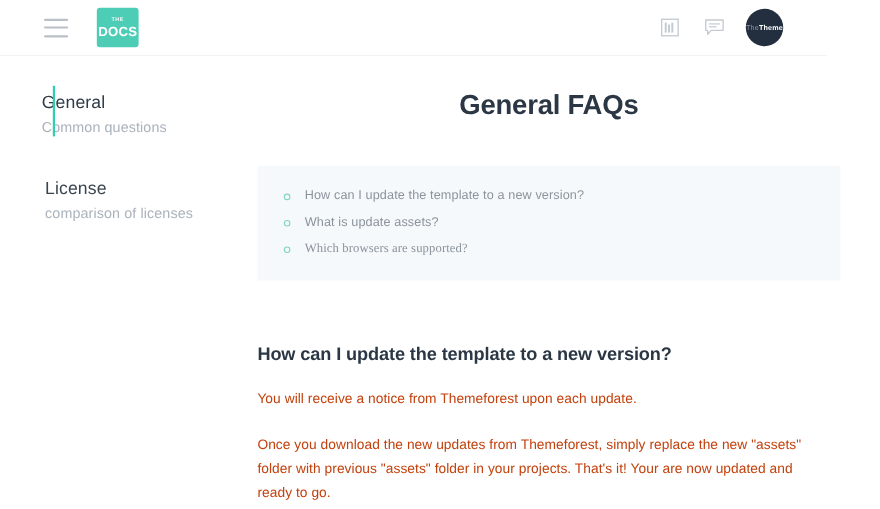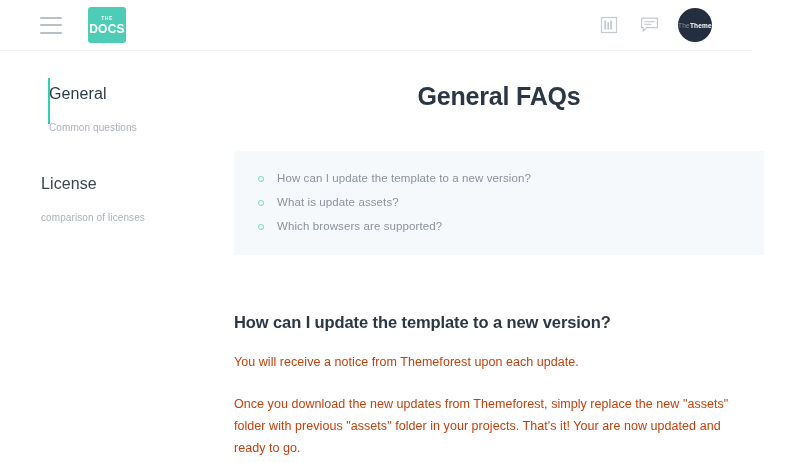--- a/index.html
+++ b/index.html
@@ -89,30 +89,30 @@
     position: relative;
     padding: 8px 20px 8px 49px;
     cursor: pointer;
   }
   .nav-item.active::before {
     content: "";
     position: absolute; left: 48px; top: 3px;
     width: 2px; height: 46px;
     background: #2fcfb0;
   }
-  .nav-item.active { padding-left: 49px; }
+  .nav-item.active { padding-left: 38px; }
   .nav-item:not(.active) { padding-left: 41px; }
   .nav-title {
     font-size: 16px; color: #3a4550; font-weight: 400;
     line-height: 22px; letter-spacing: .1px;
   }
   .nav-item.active .nav-title { color: #2e3b48; }
   .nav-sub {
-    font-size: 10px; color: #aab2bb;
-    line-height: 16px; margin-top: 15px; letter-spacing: .1px;
+    font-size: 13px; color: #aab2bb;
+    line-height: 16px; margin-top: 3px; letter-spacing: .1px;
   }
   .nav-spacer { height: 21px; }
 
   
   .main {
     position: absolute;
     top: 51px; left: 232px;
     width: 568px; height: 412px;
     padding: 30px 36px 0 2px;
     overflow: hidden;
@@ -127,21 +127,21 @@
     background: #f6f9fb;
     padding: 18px 24px 19px 24px;
     margin-bottom: 56px;
     width: 530px;
   }
   .toc ul { list-style: none; margin: 0; padding: 0; }
   .toc li {
     display: flex; align-items: center;
     margin-bottom: 5px;
   }
-  .toc li:last-child { margin-bottom: 0; }
+  .toc li:last-child { margin-bottom: 0; font-family: Liberation Serif, serif; }
   .toc-bullet {
     width: 6px; height: 6px; border-radius: 50%;
     border: 1px solid #7fd4c4;
     margin-right: 13px; flex: 0 0 auto;
   }
   .toc-link {
     font-size: 11.5px; color: #8b939d;
     line-height: 19px; cursor: pointer; letter-spacing: .1px;
   }
 

